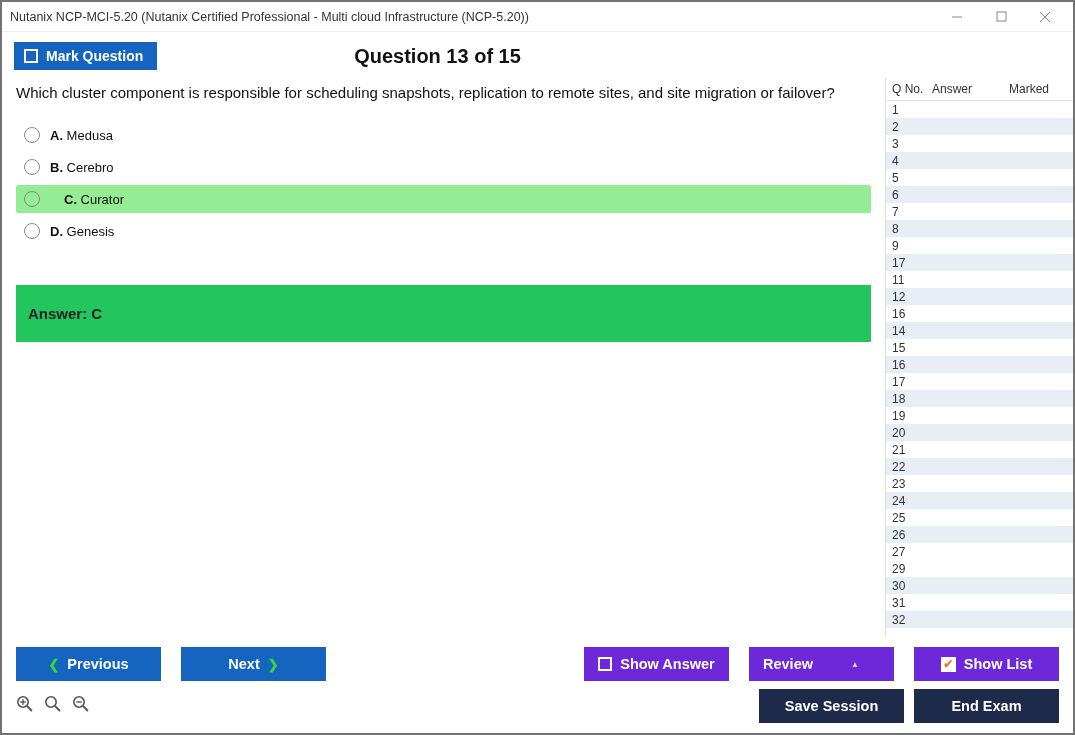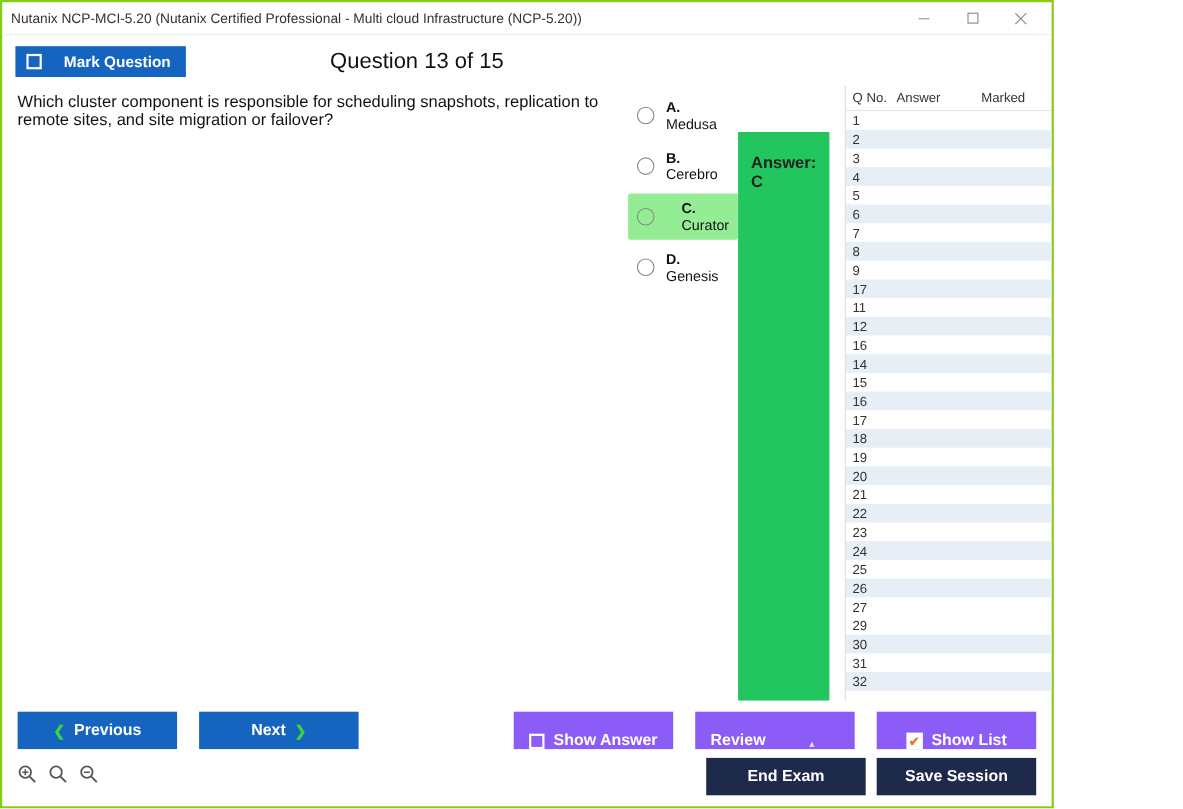--- a/index.html
+++ b/index.html
@@ -4,22 +4,22 @@
 <style>
   * { box-sizing: border-box; margin: 0; padding: 0; }
   body {
     font-family: "Segoe UI", Tahoma, Arial, sans-serif;
     background: #fff;
     width: 1075px;
     height: 735px;
     overflow: hidden;
   }
   .window {
-    border: 2px solid #84cc16;
-    width: 958px;
+    border: 2px solid #737373;
+    width: 1075px;
     height: 735px;
     display: flex;
     flex-direction: column;
     background: #fff;
   }
   .titlebar {
     height: 30px;
     display: flex;
     align-items: center;
     padding: 0 6px 0 8px;
@@ -47,46 +47,46 @@
   }
   .btn-mark {
     background: #1565c0;
     color: #fff;
     border: none;
     padding: 6px 14px 6px 10px;
     font-size: 14px;
     font-weight: 600;
     display: flex;
     align-items: center;
-    gap: 20px;
+    gap: 8px;
     cursor: pointer;
   }
   .chkbox {
     width: 14px; height: 14px;
     border: 2px solid #fff;
     display: inline-block;
   }
   .qheader {
     position: absolute;
     left: 0; right: 200px;
     text-align: center;
     font-size: 20px;
-    font-weight: 400;
+    font-weight: 700;
     color: #111;
   }
   .body {
     flex: 1;
     display: flex;
     overflow: hidden;
   }
   .qpane {
     flex: 1;
     padding: 6px 14px 0 14px;
     display: flex;
-    flex-direction: row;
+    flex-direction: column;
     overflow: hidden;
   }
   .qtext {
     font-size: 15px;
     color: #111;
     margin-bottom: 20px;
   }
   .option {
     display: flex;
     align-items: center;
@@ -155,21 +155,21 @@
     display: flex;
     align-items: center;
     justify-content: center;
     gap: 8px;
     font-size: 14.5px;
     font-weight: 600;
     border: none;
     cursor: pointer;
   }
   .blue { background: #1565c0; color: #fff; }
-  .orange { background: #8b5cf6; color: #fff; align-items: flex-end; }
+  .orange { background: #6d28d9; color: #fff; }
   .dark { background: #1d2a4a; color: #fff; }
   .spacer { flex: 1; }
   .arrow-l, .arrow-r { font-size: 13px; font-weight: 800; }
   .arrow-l { color: #3bd43b; }
   .arrow-r { color: #3bd43b; }
   .dropdown-caret {
     margin-left: 30px;
     font-size: 8px;
     opacity: .8;
   }
@@ -406,21 +406,21 @@
       </div>
       <div class="zbtn">
         <svg width="18" height="18" viewBox="0 0 18 18">
             <circle cx="7" cy="7" r="5.2" fill="none" stroke="#555" stroke-width="1.6"></circle>
             <line x1="11" y1="11" x2="16" y2="16" stroke="#555" stroke-width="1.8"></line>
             <line x1="4.3" y1="7" x2="9.7" y2="7" stroke="#555" stroke-width="1.4"></line>
           </svg>
       </div>
       <div class="spacer"></div>
       <button class="nbtn dark">
+        <span>Save Session</span>
+      </button>
+      <button class="nbtn dark">
         <span>End Exam</span>
-      </button>
-      <button class="nbtn dark">
-        <span>Save Session</span>
       </button>
     </div>
   </div>
 
 </div>
 
 </body></html>

